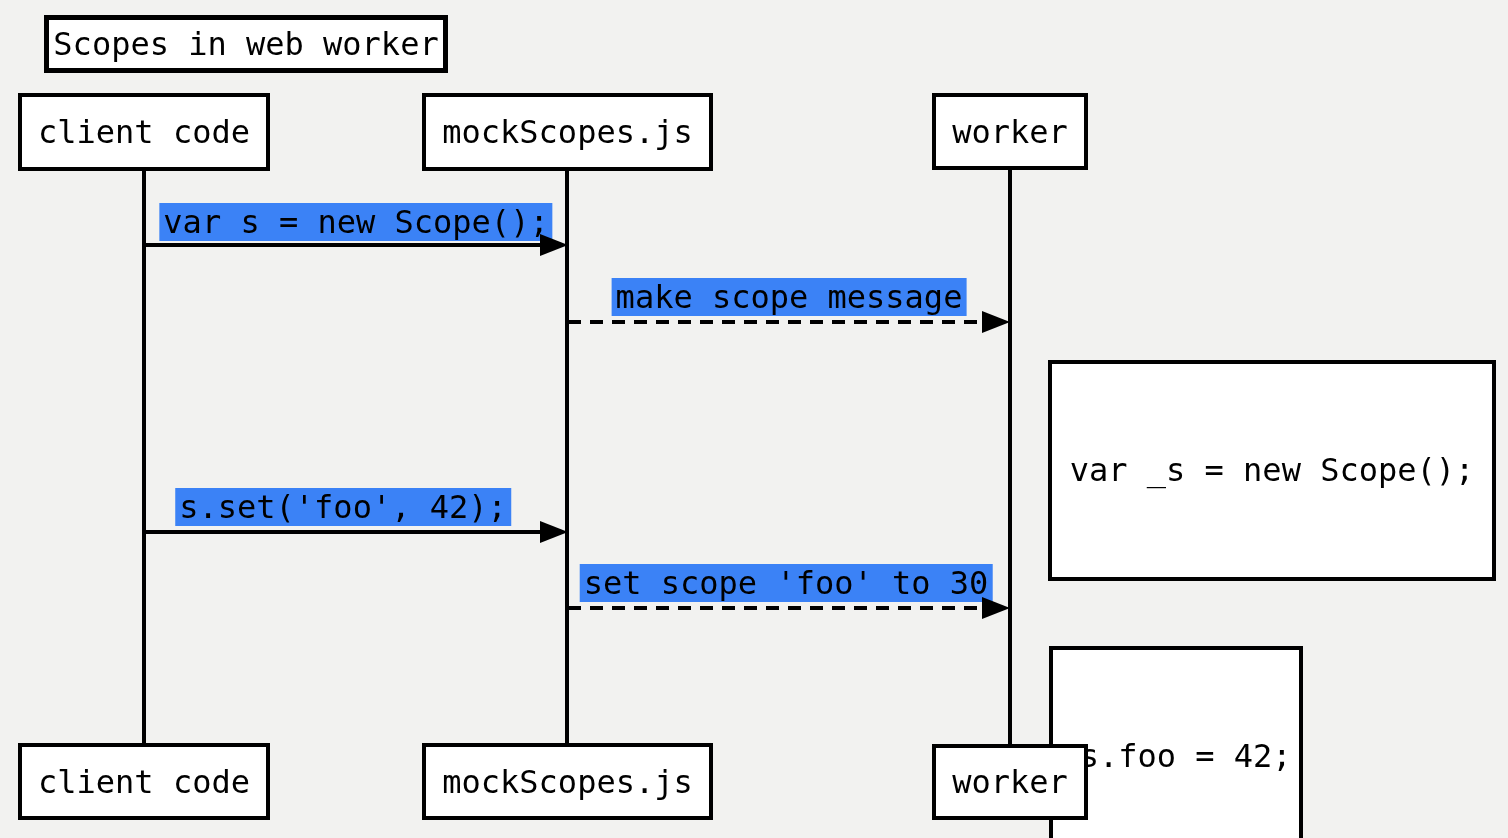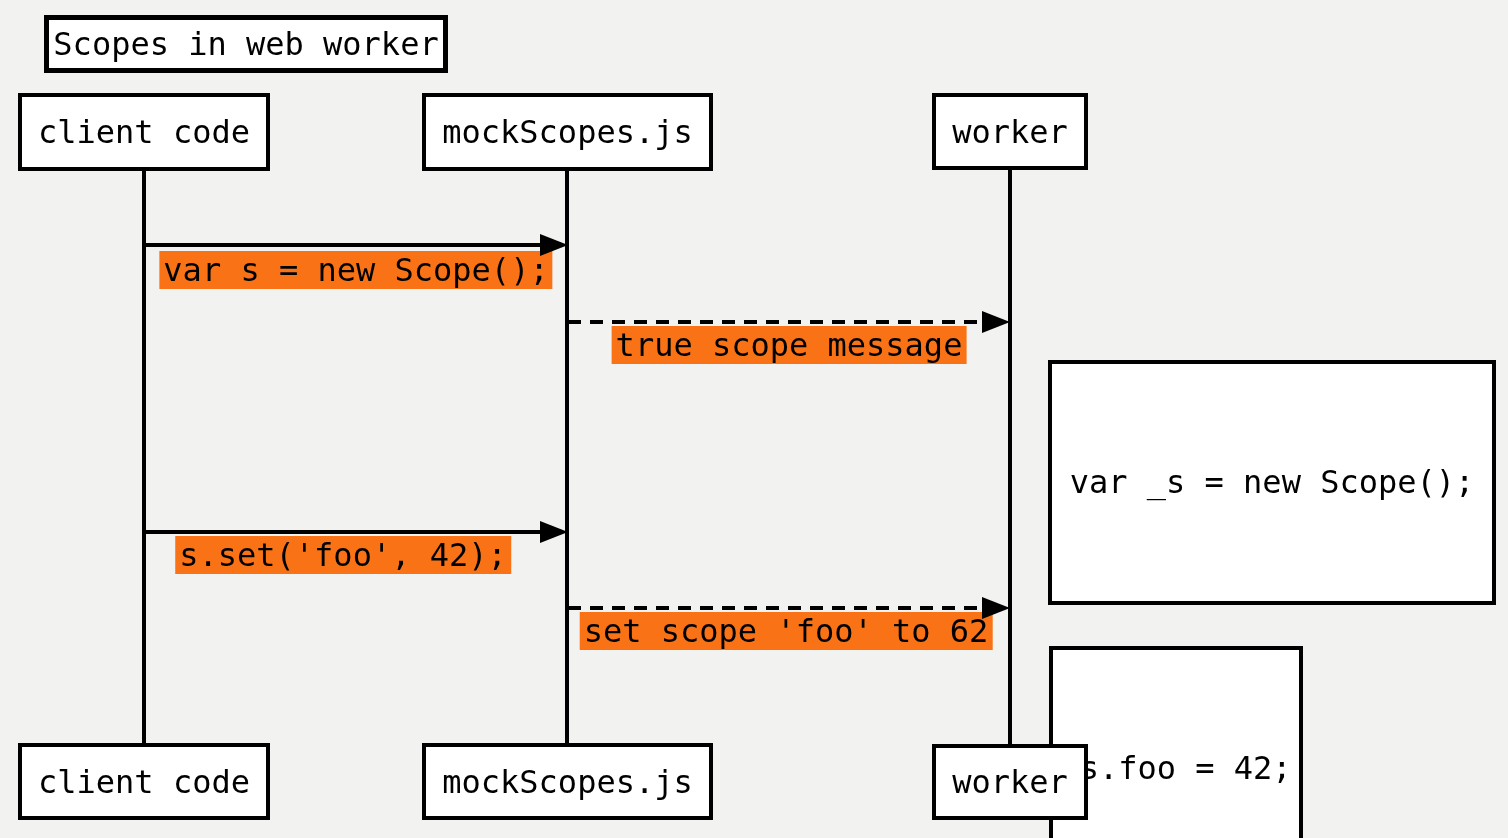--- a/index.html
+++ b/index.html
@@ -32,33 +32,32 @@
   }
   .arrowhead{
     position:absolute;width:0;height:0;
     border-top:11px solid transparent;
     border-bottom:11px solid transparent;
     border-left:28px solid #000;
   }
   .msg-label{
     position:absolute;
     transform:translateX(-50%);
-    background:#f97316;
+    background:#3b82f6;
     font-size:32px;line-height:38px;height:38px;
     padding:0 4px;
     white-space:pre;
-    margin-top:48px;
   }
   .note{
     position:absolute;
     box-sizing:border-box;
     background:#fff;
     border:4px solid #000;
     font-size:32px;line-height:41px;
-    padding:16px 2px;
+    padding:4px 2px;
     text-align:center;
     white-space:pre;
   }
 </style>
 </head>
 <body>
 
 <div class="canvas" style="--bg: #f2f2f0;">
 
   <div class="box title">
@@ -76,33 +75,33 @@
   </div>
 
   <div class="lifeline" style="left:142px;top:170px;height:574px"></div>
   <div class="lifeline" style="left:565px;top:170px;height:574px"></div>
   <div class="lifeline" style="left:1008px;top:169px;height:576px"></div>
 
   <div class="msg-label" style="left:356px;top:203px">var s = new Scope();</div>
   <div class="hline" style="left:144px;top:243px;width:400px"></div>
   <div class="arrowhead" style="left:540px;top:234px"></div>
 
-  <div class="msg-label" style="left:789px;top:278px">true scope message</div>
+  <div class="msg-label" style="left:789px;top:278px">make scope message</div>
   <div class="hline dashed" style="left:568px;top:320px;width:414px"></div>
   <div class="arrowhead" style="left:982px;top:311px"></div>
 
   <div class="note" style="left:1048px;top:360px;width:448px">
     <div>var _s = new Scope();</div>
   </div>
 
   <div class="msg-label" style="left:343px;top:488px">s.set('foo', 42);</div>
   <div class="hline" style="left:144px;top:530px;width:400px"></div>
   <div class="arrowhead" style="left:540px;top:521px"></div>
 
-  <div class="msg-label" style="left:786px;top:564px">set scope 'foo' to 62</div>
+  <div class="msg-label" style="left:786px;top:564px">set scope 'foo' to 30</div>
   <div class="hline dashed" style="left:568px;top:606px;width:414px"></div>
   <div class="arrowhead" style="left:982px;top:597px"></div>
 
   <div class="note" style="left:1049px;top:646px;width:254px">
     <div>_s.foo = 42;</div>
   </div>
 
   <div class="box" style="left:18px;top:743px;width:252px;height:77px">
     <span>client code</span>
   </div>

